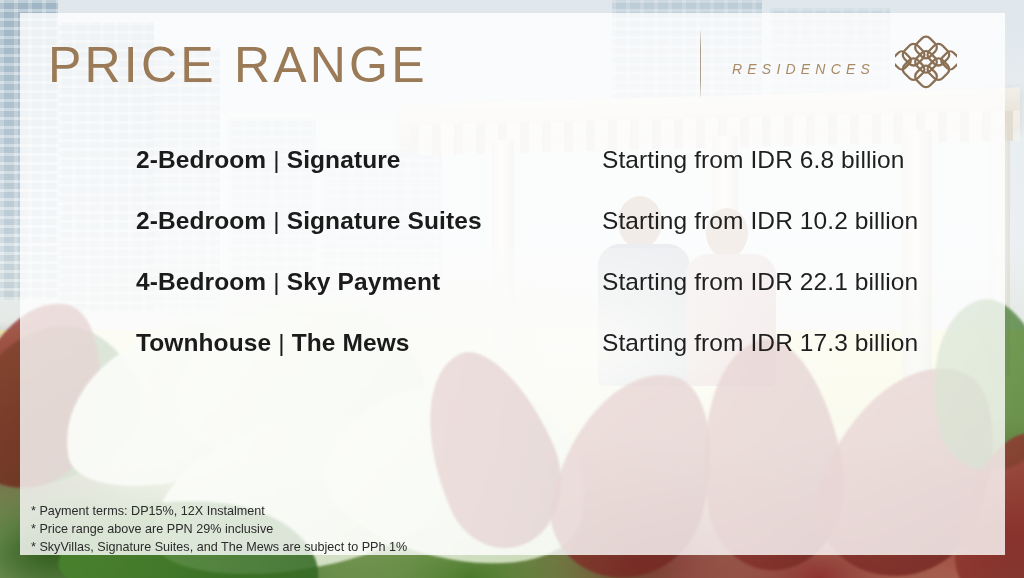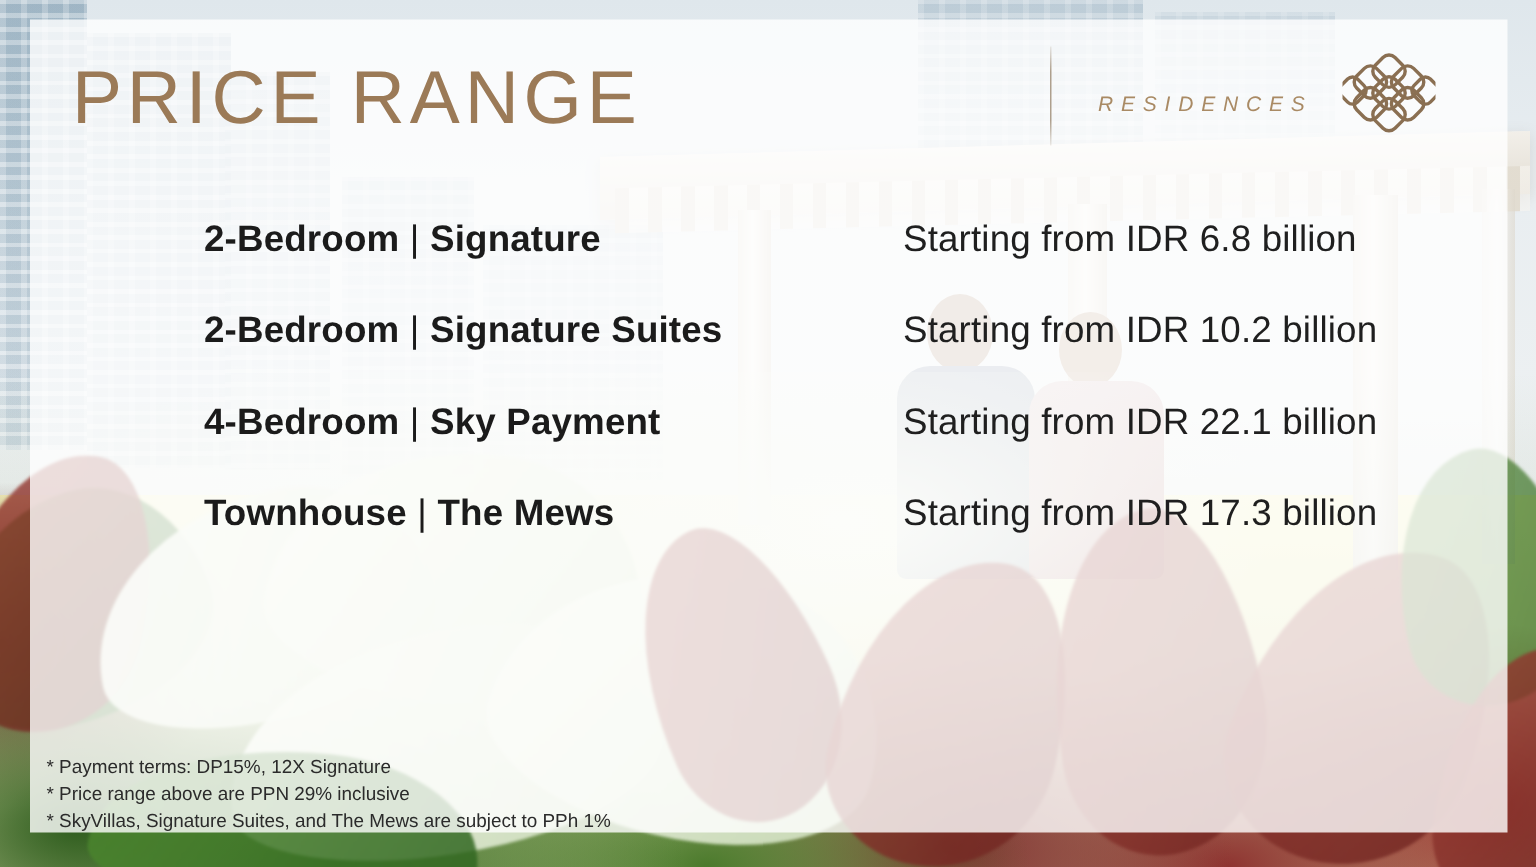--- a/index.html
+++ b/index.html
@@ -283,19 +283,19 @@
       </div>
 
       <div class="price-row">
         <div class="unit-cell"><span>Townhouse</span><span class="unit-sep">|</span><span>The Mews</span></div>
         <div class="price-cell">Starting from IDR 17.3 billion</div>
       </div>
 
     </div>
 
     <div class="footnotes">
-      <div class="footnote">* Payment terms: DP15%, 12X Signature</div>
+      <div class="footnote">* Payment terms: DP15%, 12X Instalment</div>
       <div class="footnote">* Price range above are PPN 29% inclusive</div>
       <div class="footnote">* SkyVillas, Signature Suites, and The Mews are subject to PPh 1%</div>
     </div>
 
   </div>
 </div>
 
 </body></html>

